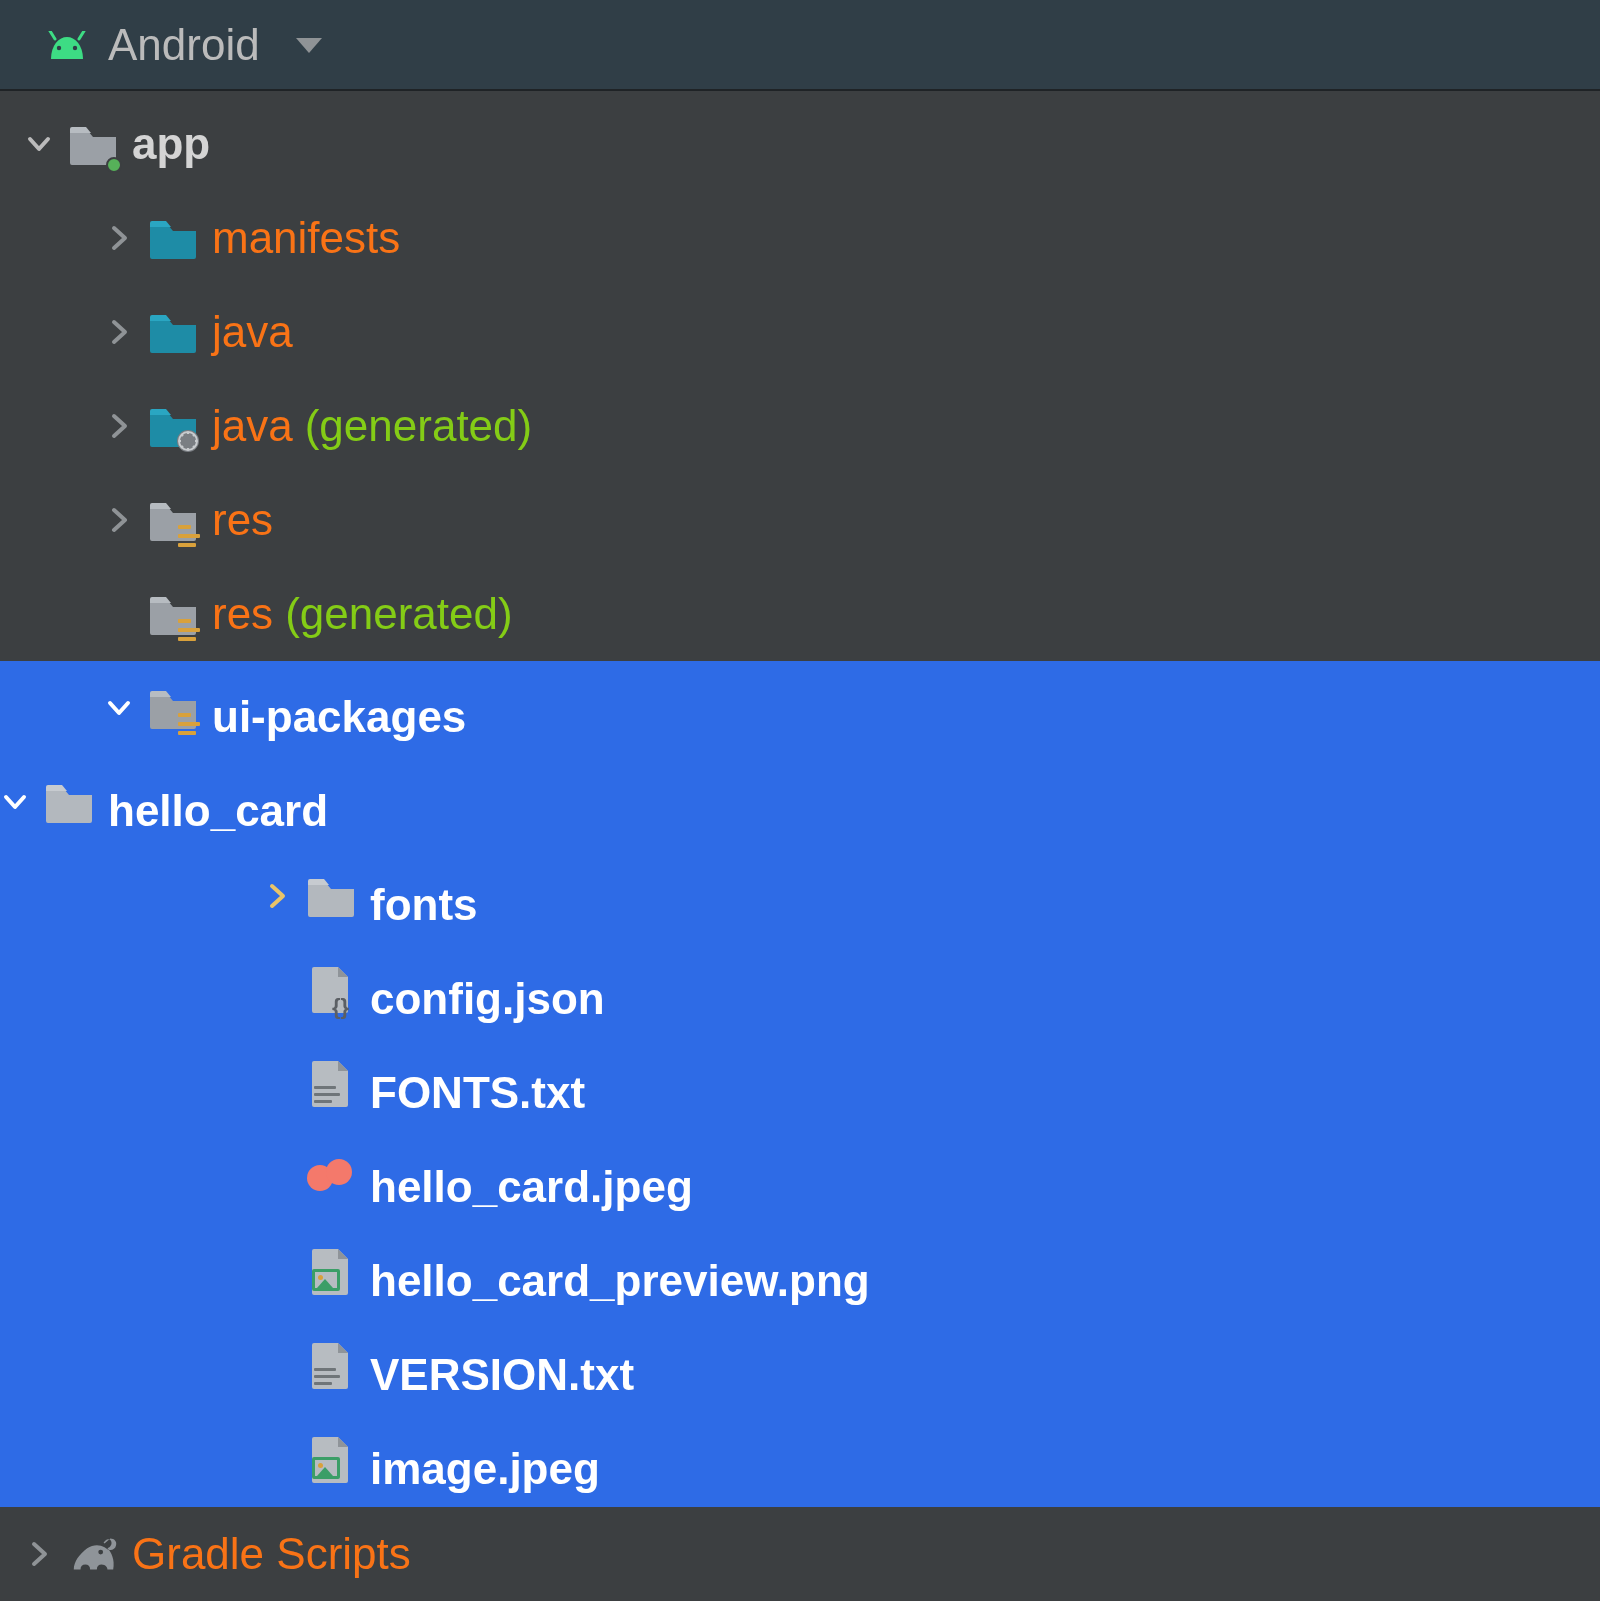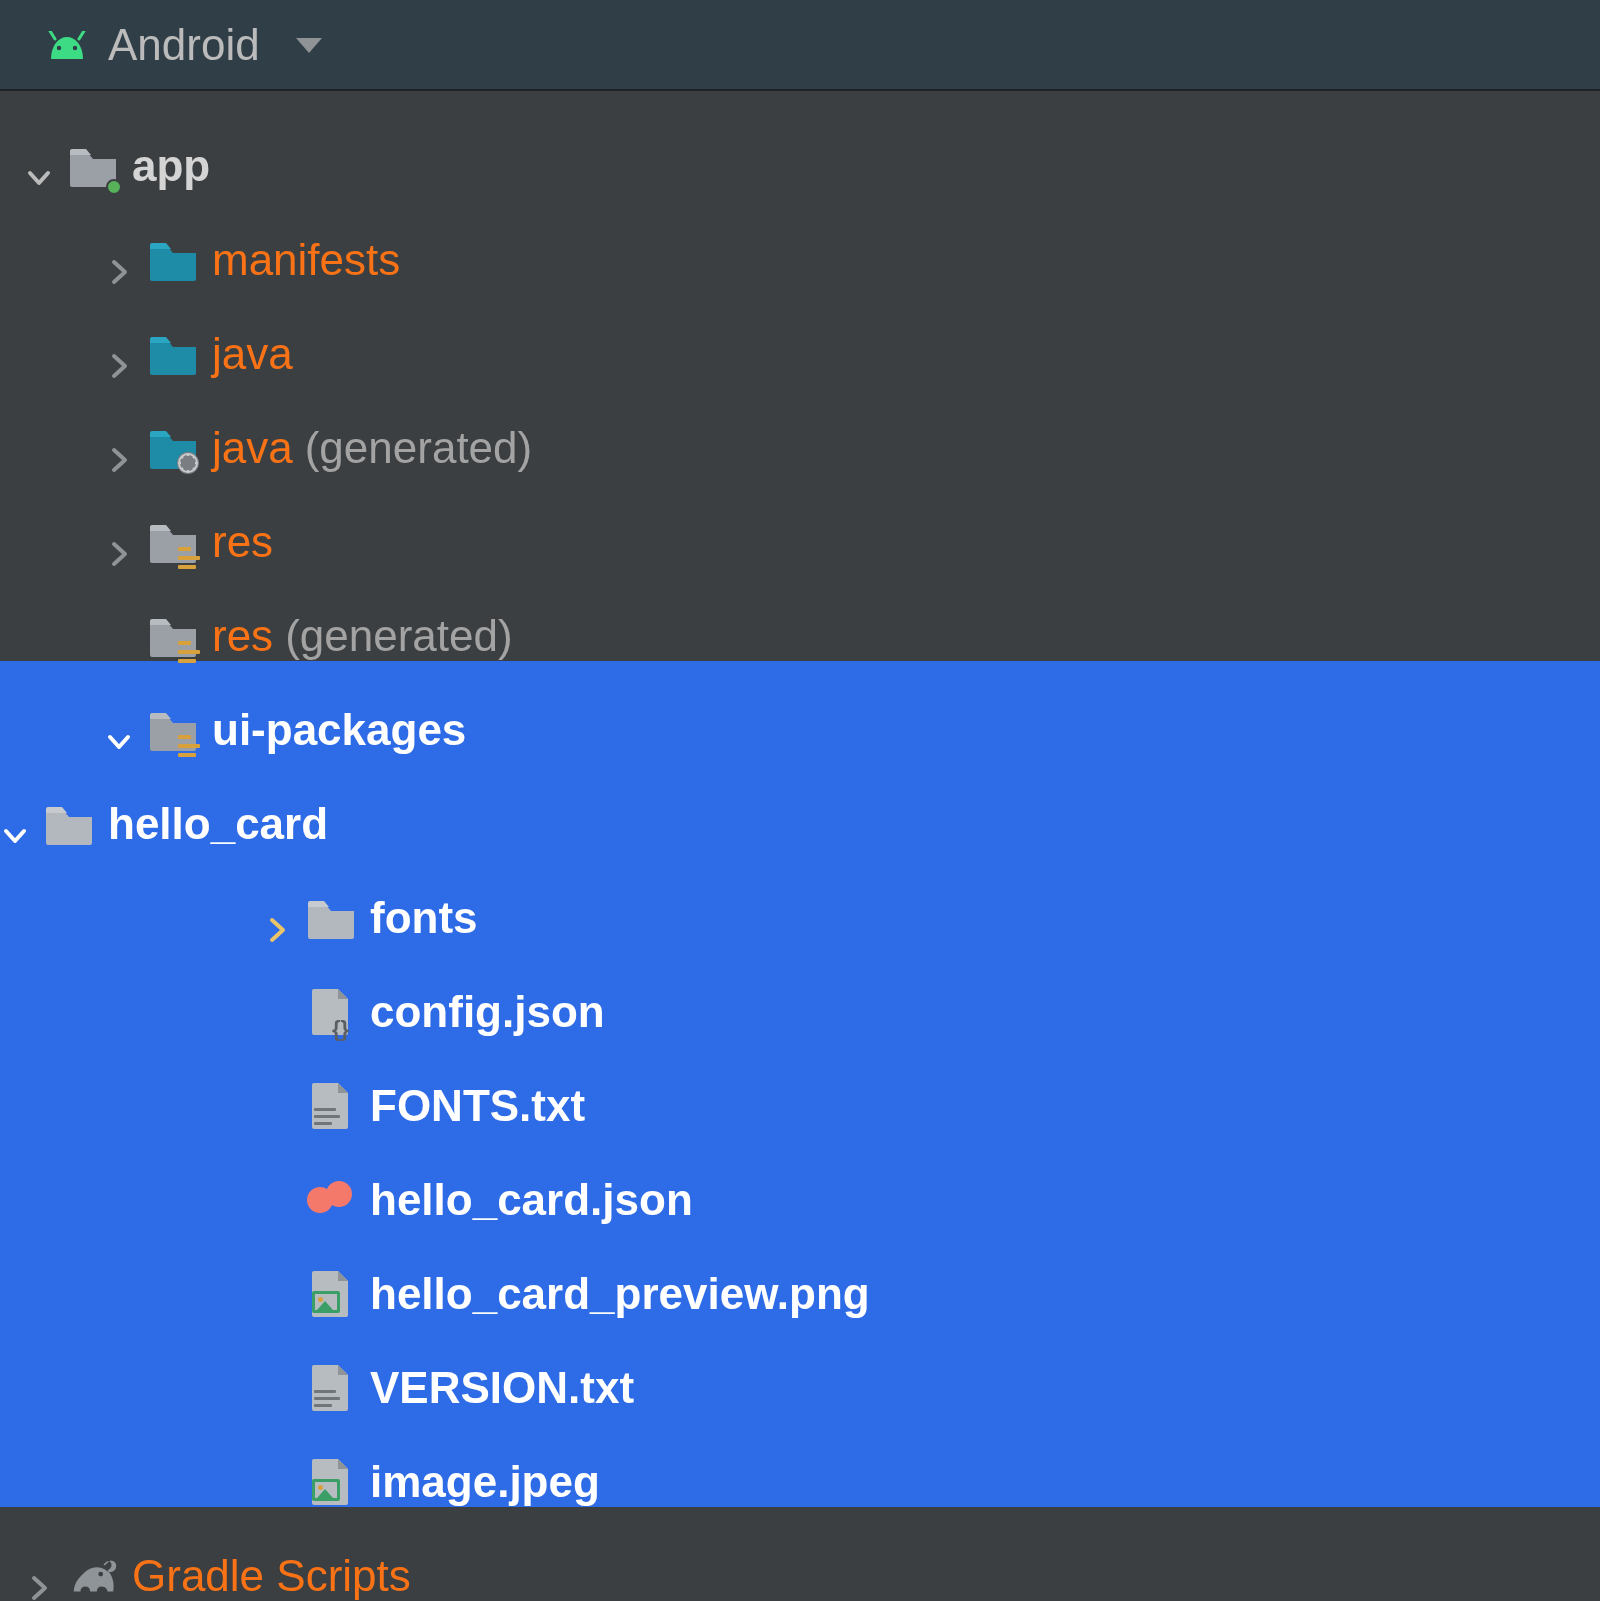--- a/index.html
+++ b/index.html
@@ -23,30 +23,30 @@
     font-size: 44px;
     color: #bbbbbb;
   }
   .header .android-icon { width: 46px; height: 32px; margin-right: 18px; display:flex; align-items:center;}
   .header .dropdown-arrow { margin-left: 34px; display:inline-flex; }
 
   
   .tree { flex: 1; padding-top: 6px; font-size: 44px; }
   .row {
     display: flex;
-    align-items: flex-end;
+    align-items: center;
     height: 94px;
     white-space: nowrap;
     user-select: none;
   }
   .row .arrow { width: 30px; display:flex; justify-content:center; align-items:center; }
   .row .icon  { width: 50px; height: 50px; margin: 0 14px 0 14px; display:flex; align-items:center; justify-content:center; position:relative;}
   .row .label { color: #f97316; }
   .row .label.bold { font-weight: 700; color: #d4d4d4; }
-  .row .suffix { color: #a3a3a3; margin-left: 12px; }
+  .row .suffix { color: #84cc16; margin-left: 12px; }
   .row.selected { background: #2e6be6; }
   .row.selected .label, .row.selected .suffix { color: #ffffff; margin-top: 17px; }
   .row.selected .label.bold { color:#ffffff; }
 
   
   .d0 { padding-left: 24px; }
   .d1 { padding-left: 104px; }
   .d2 { }
   .d3 { padding-left: 262px; }
 
@@ -287,21 +287,21 @@
     </div>
 
     <div class="row d3 selected">
       <span class="arrow"></span>
       <span class="icon">
         <svg width="50" height="40" viewBox="0 0 50 40">
           <circle cx="14" cy="20" r="13" fill="#f4796b"></circle>
           <circle cx="33" cy="14" r="13" fill="#f4796b"></circle>
         </svg>
       </span>
-      <span class="label bold">hello_card.json</span>
+      <span class="label bold">hello_card.jpeg</span>
     </div>
 
     <div class="row d3 selected">
       <span class="arrow"></span>
       <span class="icon">
         <svg width="42" height="50" viewBox="0 0 42 50">
             <path fill="#b7bcc1" d="M4 2h24l10 10v34a2 2 0 0 1-2 2H4a2 2 0 0 1-2-2V4a2 2 0 0 1 2-2z"></path>
             <path fill="#8f9499" d="M28 2v10h10z"></path>
           </svg>
         <div class="img-inner"></div>

